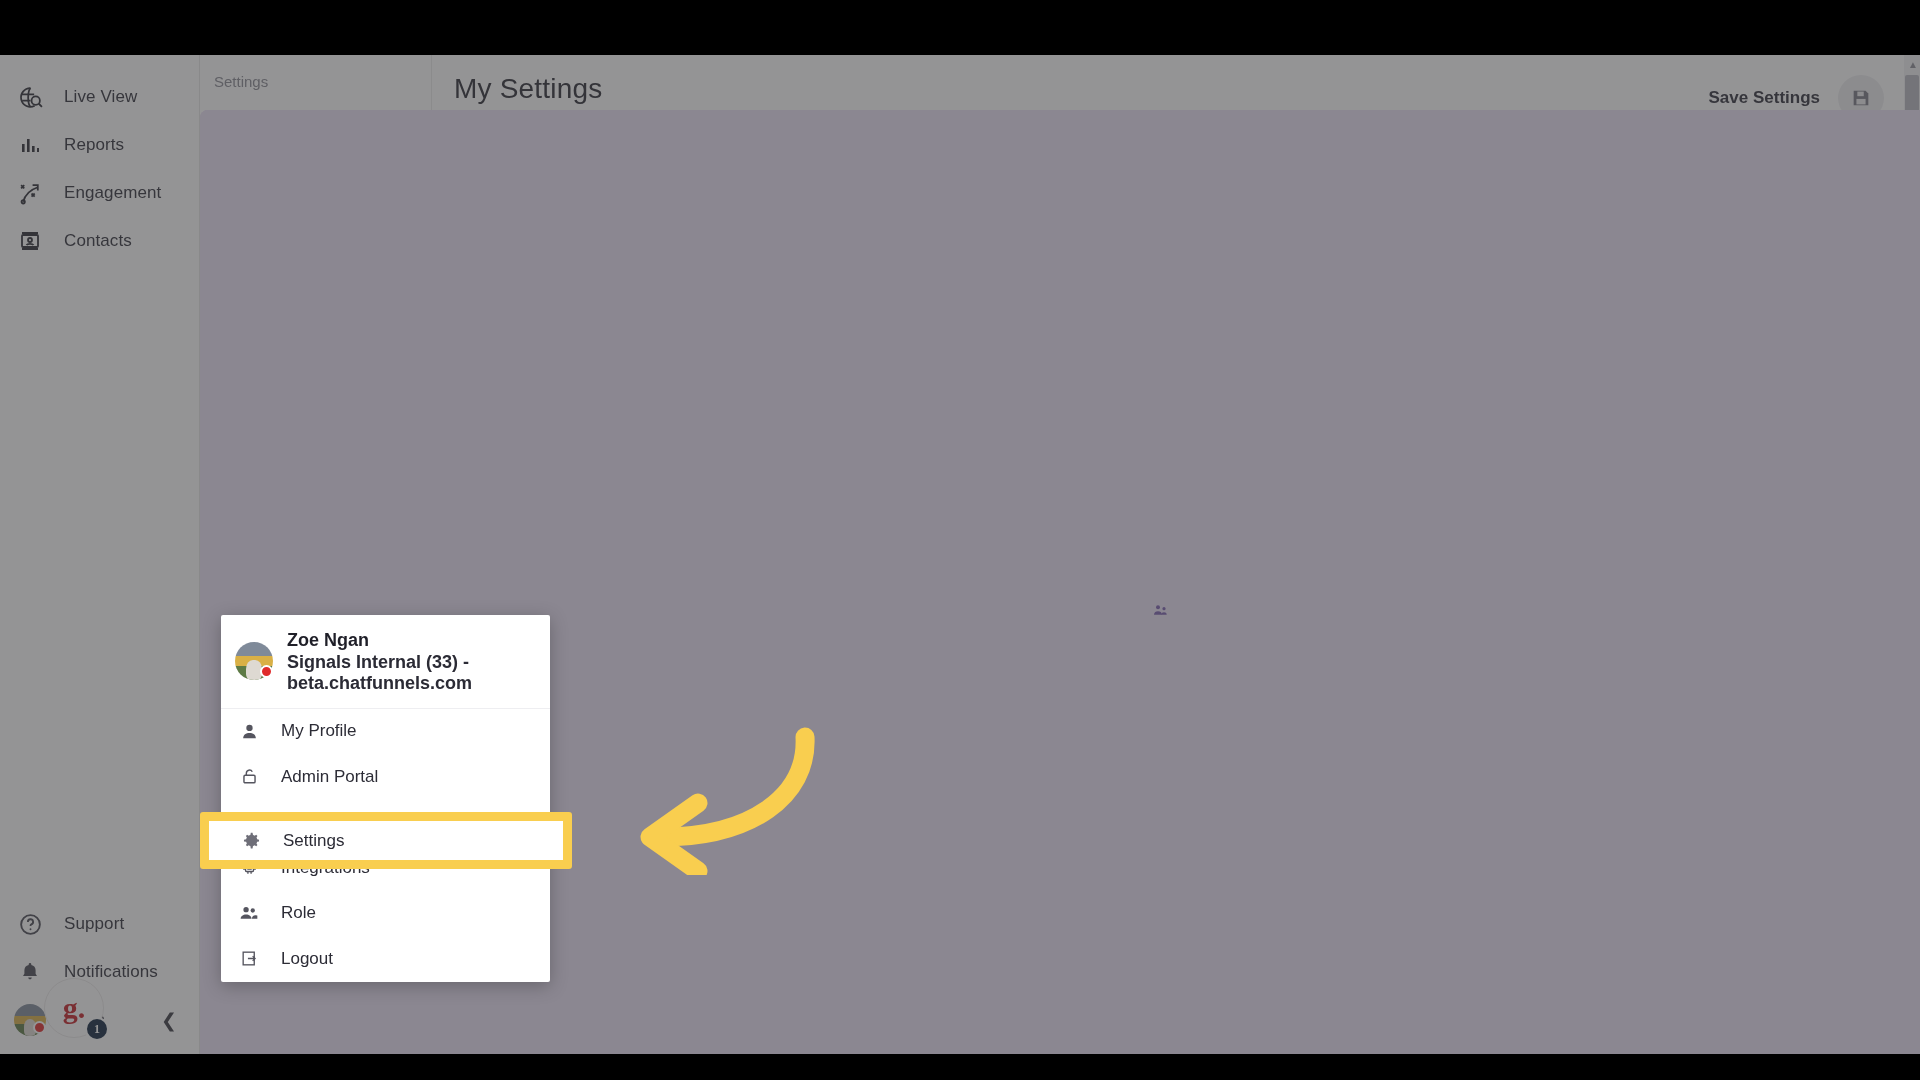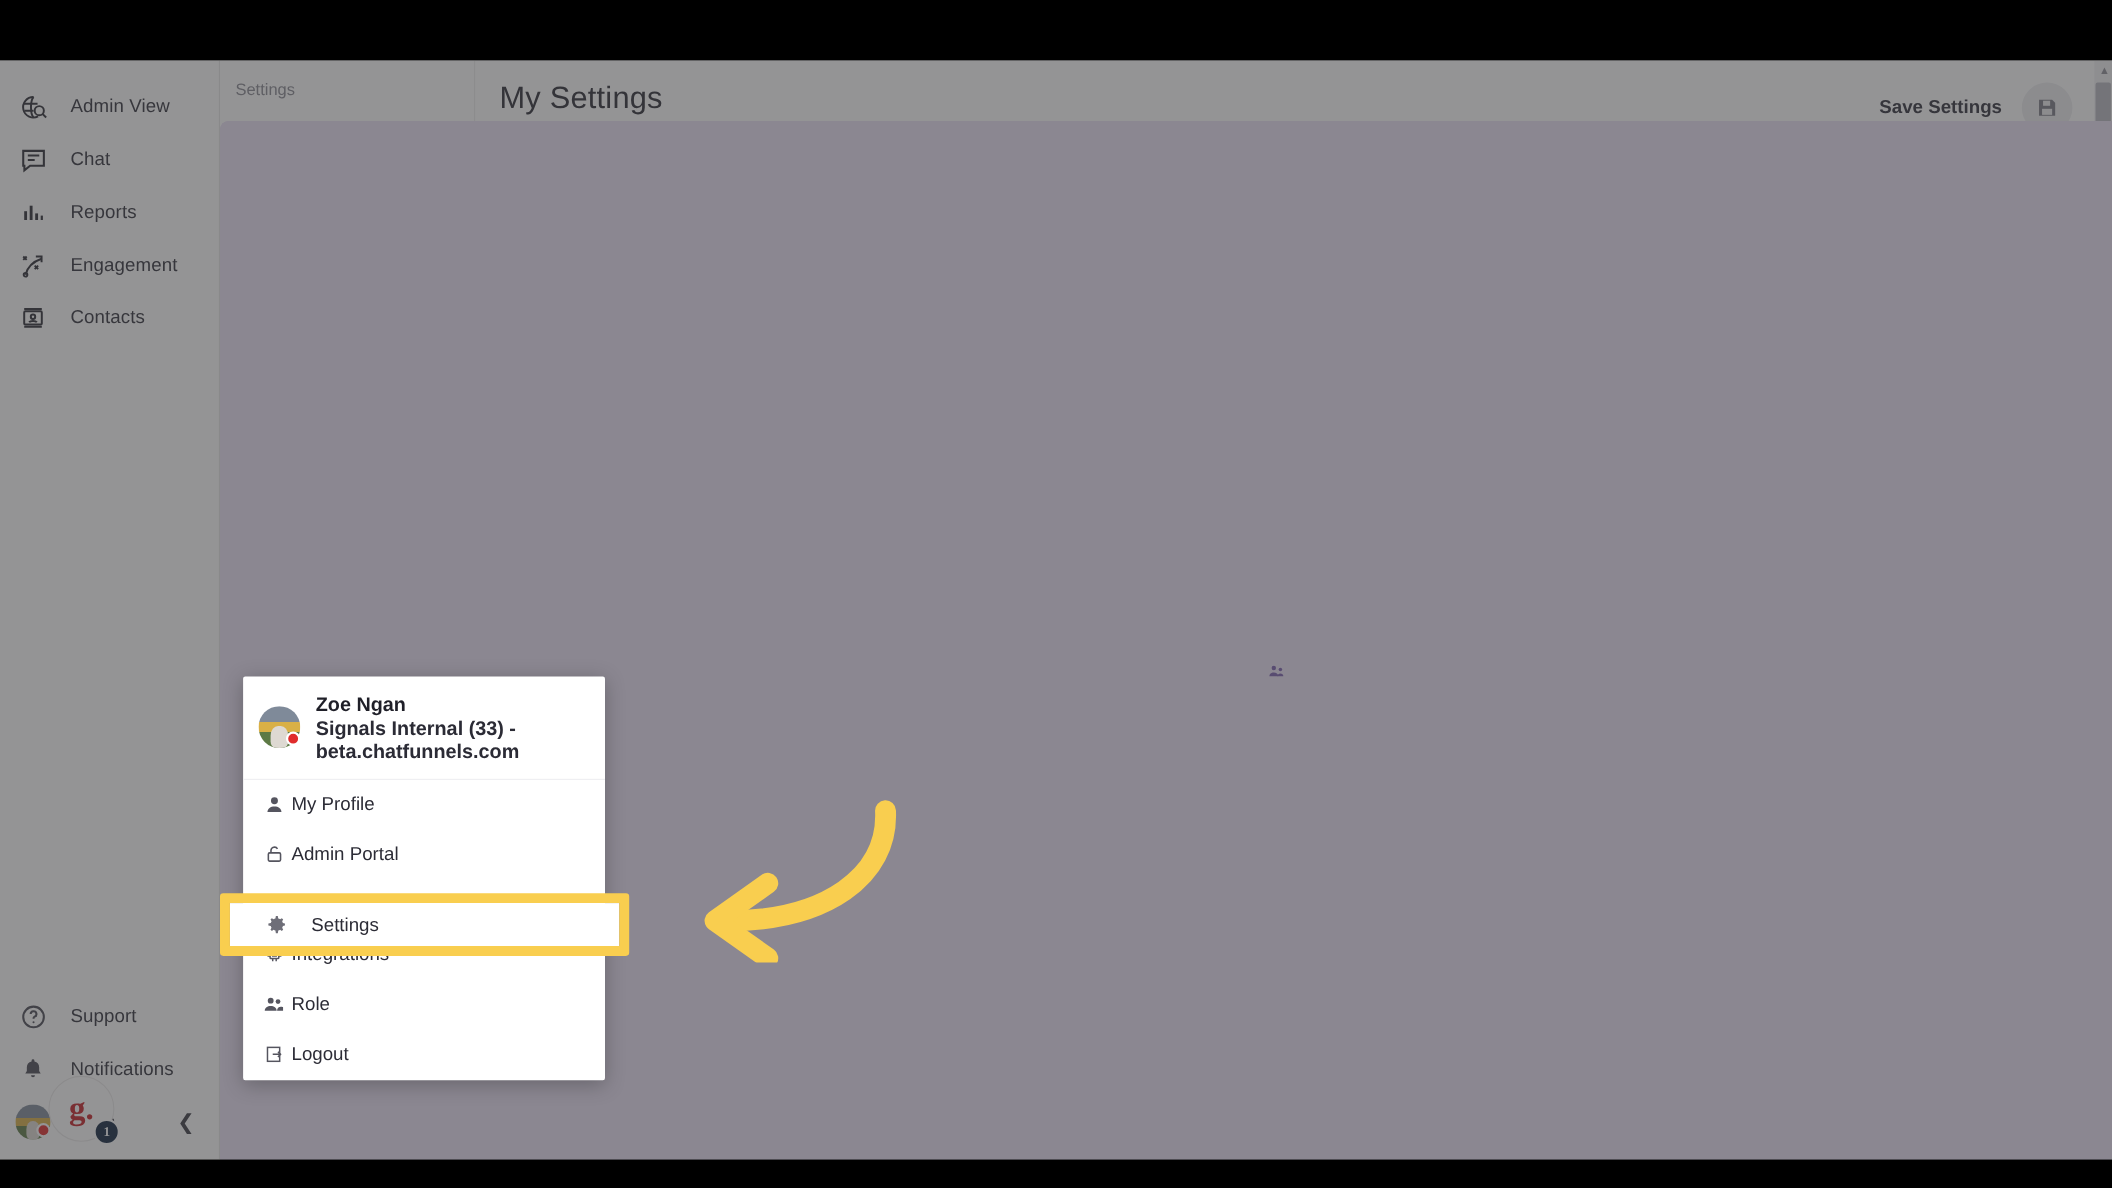--- a/index.html
+++ b/index.html
@@ -124,21 +124,21 @@
   .dim { position:absolute; left:0; top:55px; width:1920px; height:999px; background:rgba(60,60,62,.55); z-index:40; }
 
   
   .menu {
     position:absolute; left:221px; top:615px; width:329px; background:#fff;
     box-shadow:0 4px 18px rgba(0,0,0,.25); z-index:50; border-radius:2px;
   }
   .menu-head { display:flex; align-items:center; gap:14px; padding:14px 16px 14px 14px; border-bottom:1px solid #eeeef1; }
   .menu-name { font-size:18px; color:#1f1f28; font-weight:700; line-height:1.25; }
   .menu-sub { font-size:18px; color:#2b2b35; font-weight:700; }
-  .menu-item { display:flex; align-items:center; gap:4px; height:45.5px; padding-left:16px; font-size:17px; color:#2c2c36; cursor:pointer; }
+  .menu-item { display:flex; align-items:center; gap:20px; height:45.5px; padding-left:16px; font-size:17px; color:#2c2c36; cursor:pointer; }
   .menu-ico { width:24px; display:flex; align-items:center; justify-content:center; color:#55555f; }
 
   
   .hl-box {
     position:absolute; left:200px; top:812px; width:372px; height:57px;
     border:9px solid #F9CE4F; background:transparent; z-index:60; border-radius:3px;
   }
   .hl-white { position:absolute; left:209px; top:821px; width:354px; height:39px; background:#fff; z-index:55; }
   .hl-content { position:absolute; left:209px; top:821px; width:354px; height:39px; z-index:61;
                 display:flex; align-items:center; gap:20px; padding-left:30px; font-size:17px; color:#2c2c36; }
@@ -160,32 +160,23 @@
       <div class="rail-item">
         <span class="rail-ico">
           <svg width="25" height="25" viewBox="0 0 24 24" fill="none" stroke="#2b2b34" stroke-width="1.7">
             <path d="M12 3a9 9 0 1 0 4 17"></path>
               <path d="M3.5 9h12M4 15h8"></path>
               <path d="M12 3c-3 3-3 15 0 18"></path>
             <circle cx="17" cy="15" r="4"></circle>
               <path d="M20 18l3 3"></path>
           </svg>
         </span>
-        <span class="rail-lbl">Admin View</span>
-      </div>
-
-      <div class="rail-item">
-        <span class="rail-ico">
-          <svg width="25" height="25" viewBox="0 0 24 24">
-              <path d="M3 4h18v13H9l-5 4v-4H3z" fill="none" stroke="#2b2b34" stroke-width="1.8"></path>
-              <path d="M7 8h10M7 12h6" stroke="#2b2b34" stroke-width="1.8"></path>
-            </svg>
-        </span>
-        <span class="rail-lbl">Chat</span>
-      </div>
+        <span class="rail-lbl">Live View</span>
+      </div>
+
 
       <div class="rail-item">
         <span class="rail-ico">
           <svg width="24" height="24" viewBox="0 0 24 24" fill="#2b2b34">
               <rect x="4" y="11" width="2.6" height="8"></rect>
               <rect x="9" y="6" width="2.6" height="13"></rect>
               <rect x="14" y="13" width="2.6" height="6"></rect>
               <rect x="19" y="15" width="2" height="4"></rect>
             </svg>
         </span>

